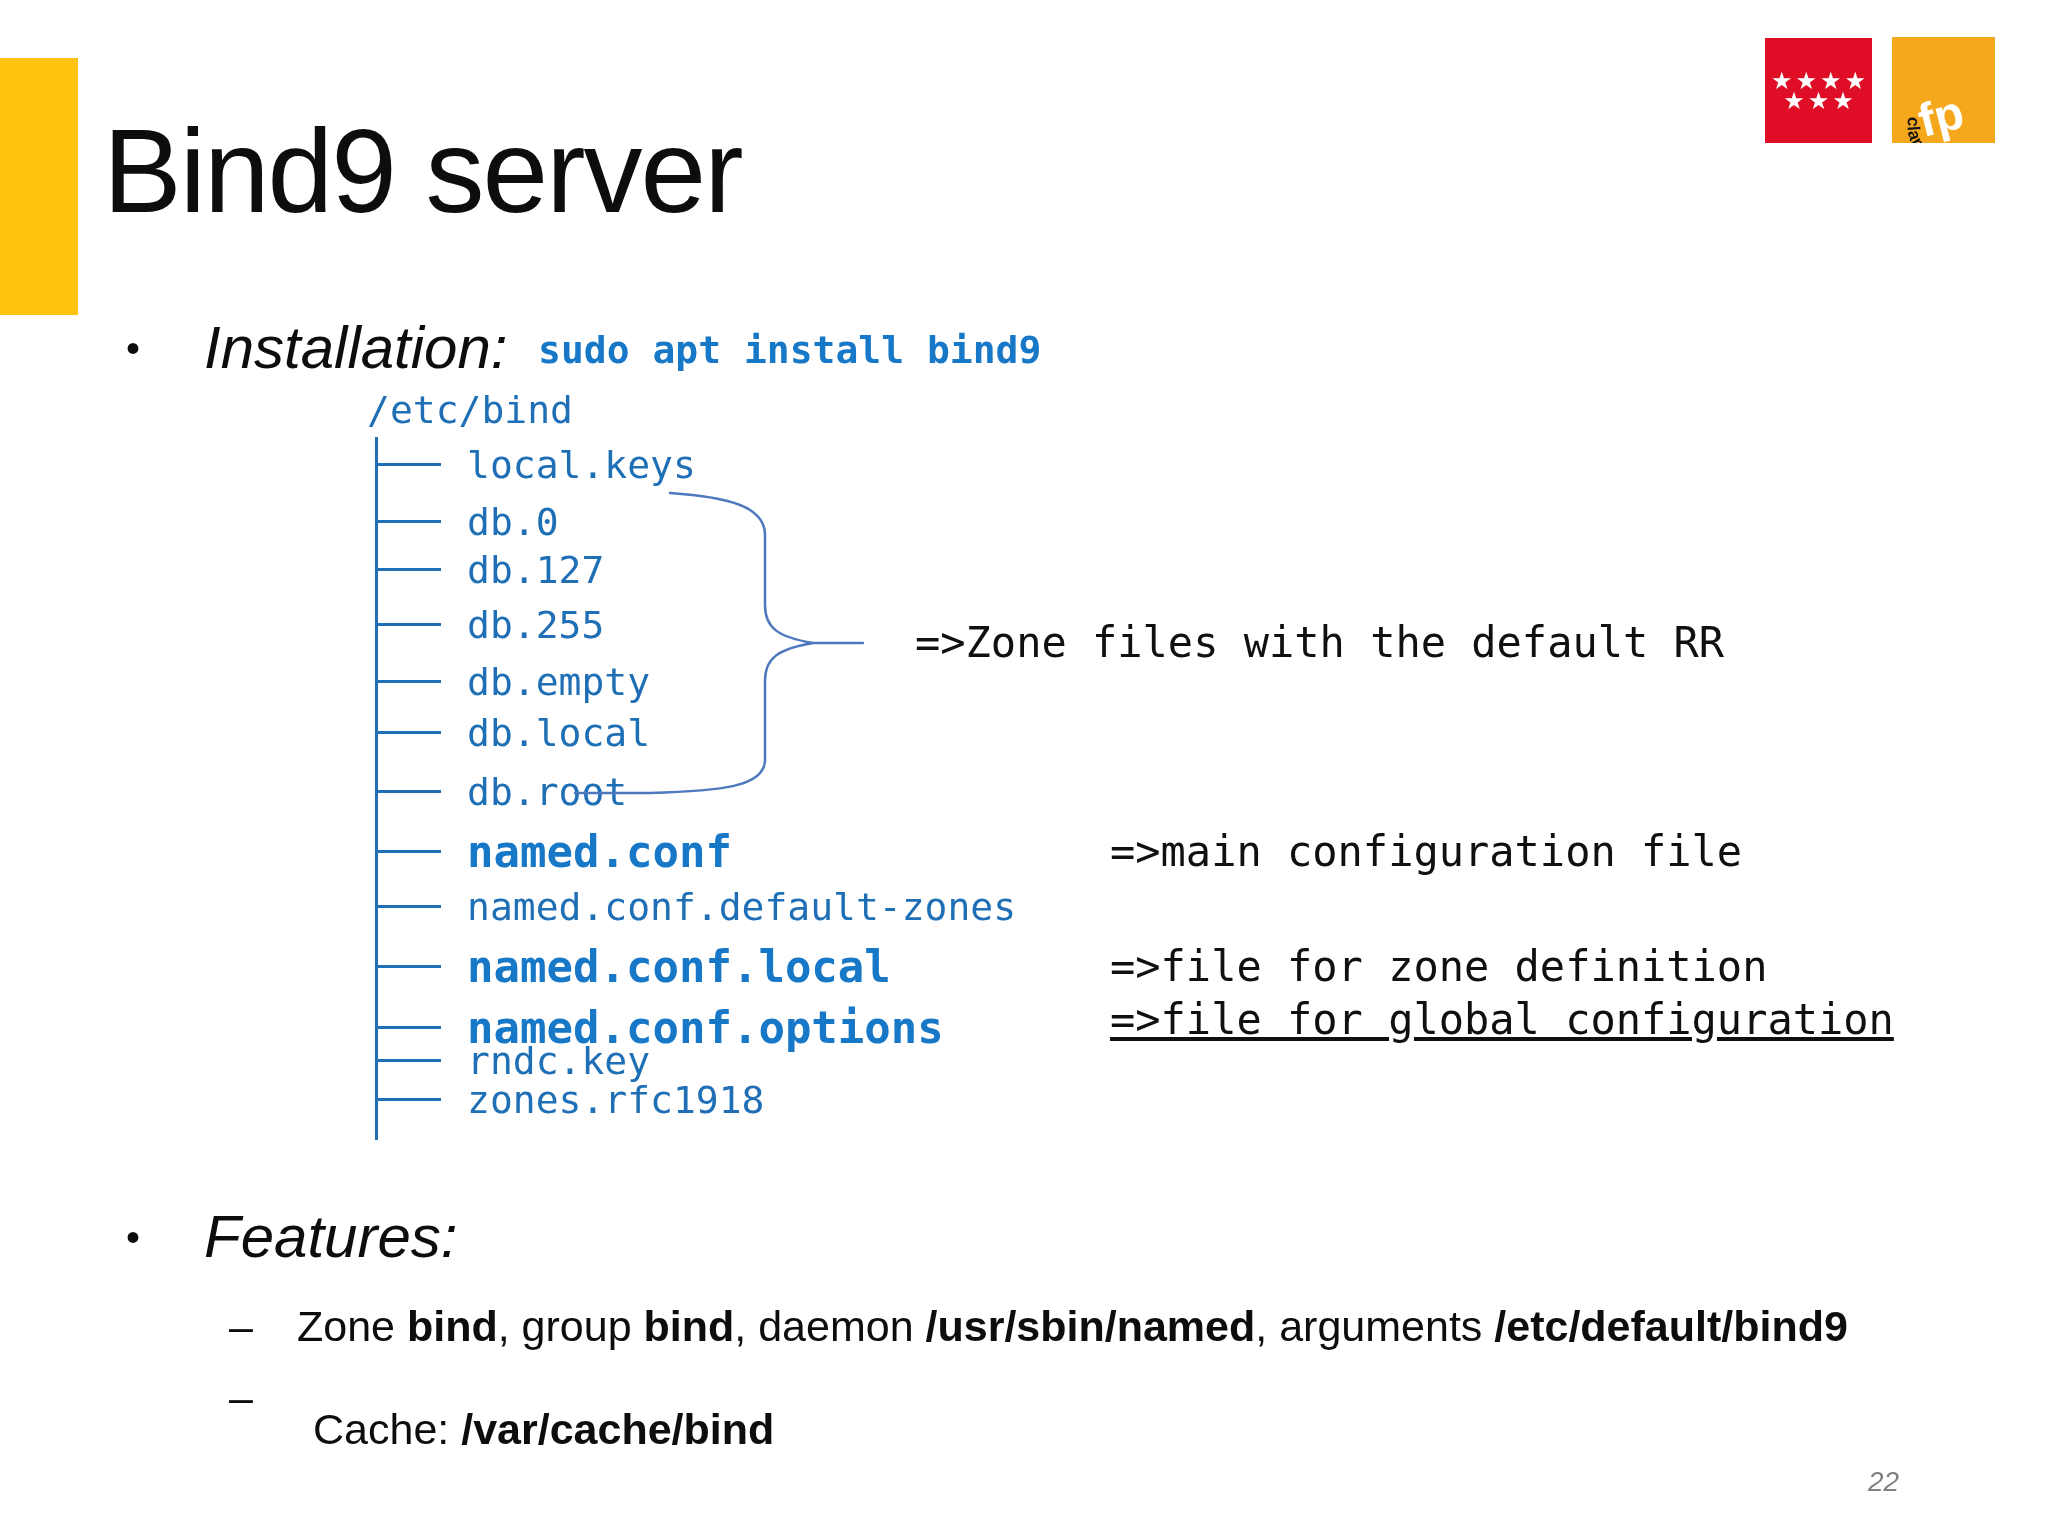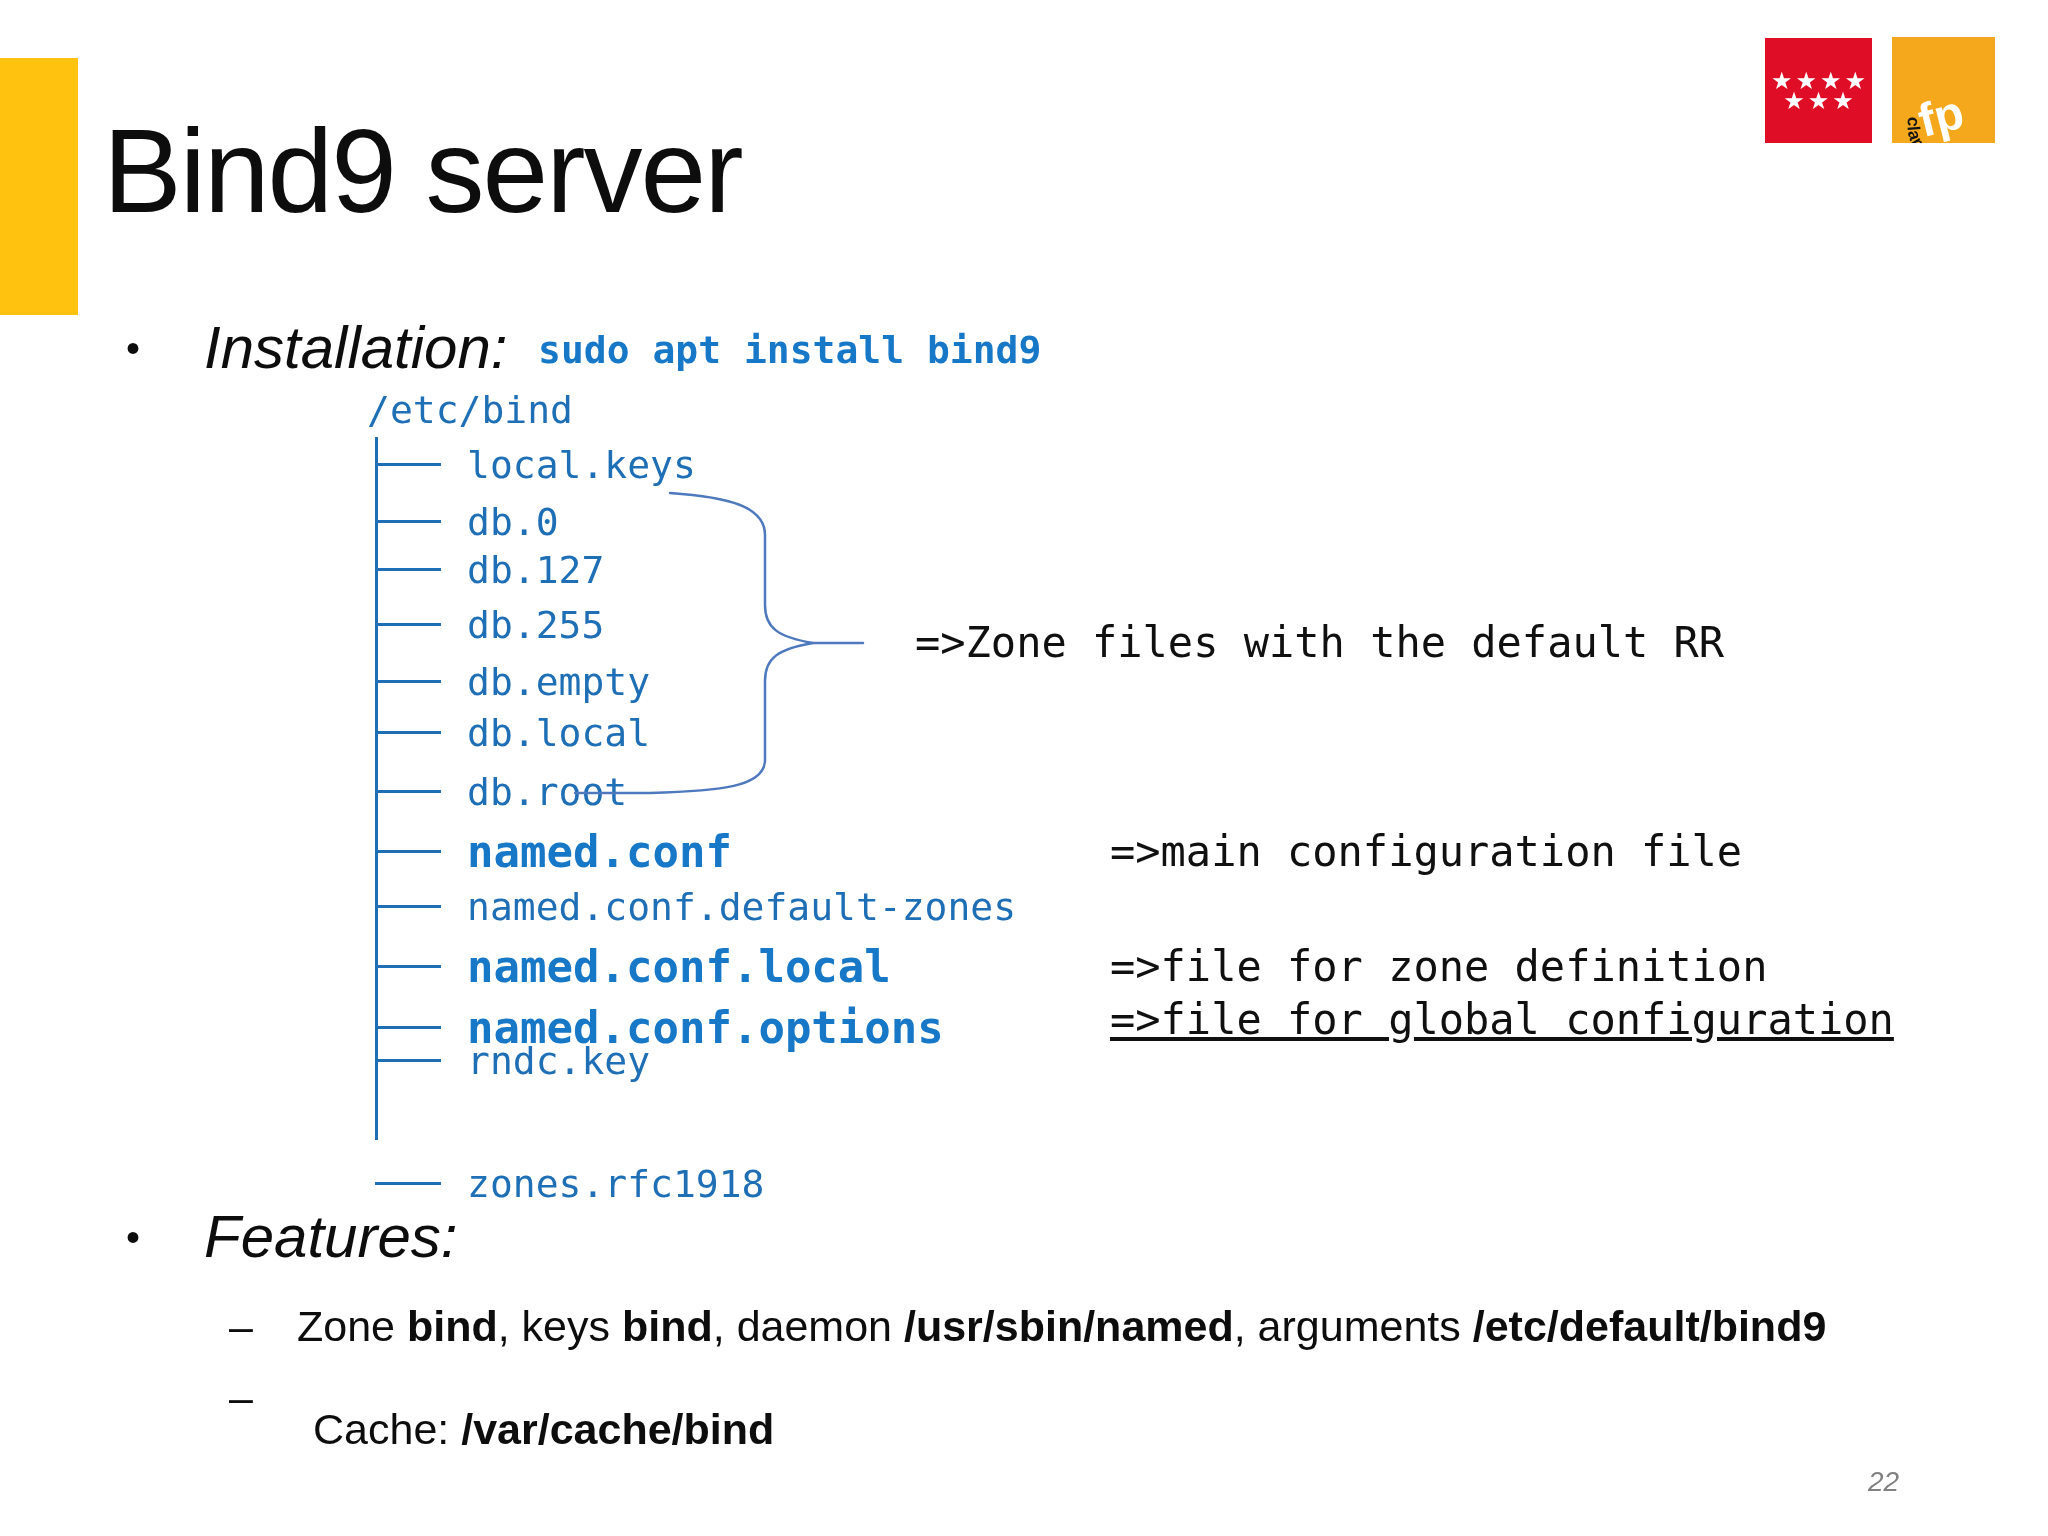--- a/index.html
+++ b/index.html
@@ -42,21 +42,21 @@
 
   
   .tree-root{left:367px;top:384px;font-size:38px;line-height:52px;color:var(--tree-blue);white-space:nowrap;}
   .tree-trunk{left:375px;top:437px;width:0;height:703px;border-left:3px solid var(--tree-blue);}
   .trow{position:absolute;left:375px;padding-left:92px;height:54px;line-height:54px;
     font-family:"DejaVu Sans Mono", monospace;font-size:38px;color:var(--tree-blue);white-space:nowrap;}
   .trow::before{content:"";position:absolute;left:0;top:25px;width:66px;border-top:3px solid var(--tree-blue);}
   .trow.bold{font-weight:bold;font-size:44px;color:var(--tree-blue-bold);}
   .r0{top:438px;} .r1{top:495px;} .r2{top:543px;} .r3{top:598px;} .r4{top:655px;}
   .r5{top:706px;} .r6{top:765px;} .r7{top:825px;} .r8{top:880px;} .r9{top:940px;}
-  .r10{top:1001px;} .r11{top:1034px;} .r12{top:1157px;}
+  .r10{top:1001px;} .r11{top:1034px;} .r12{top:1073px;}
 
   
   .annot{position:absolute;font-family:"DejaVu Sans Mono", monospace;font-size:42px;line-height:52px;color:#101010;white-space:nowrap;}
   .annot-zone{left:915px;top:617px;}
   .annot-main{left:1110px;top:826px;}
   .annot-zonedef{left:1110px;top:941px;}
   .annot-global{left:1110px;top:994px;text-decoration:underline;}
 
   .brace-svg{left:555px;top:465px;}
 
@@ -121,21 +121,21 @@
 <div class="annot annot-zone">=&gt;Zone files with the default RR</div>
 <div class="annot annot-main">=&gt;main configuration file</div>
 <div class="annot annot-zonedef">=&gt;file for zone definition</div>
 <div class="annot annot-global">=&gt;file for global configuration</div>
 
 <div class="abs bullet-dot" style="left:126px;top:1207px;">•</div>
 <div class="abs lvl1-label" style="left:204px;top:1207px;">Features:</div>
 
 <div class="dash" style="left:229px;top:1299px;">–</div>
 <div class="feat-item" style="left:297px;top:1299px;">
-  <span>Zone </span><span class="bold">bind</span><span>, keys </span><span class="bold">bind</span><span>, daemon </span><span class="bold">/usr/sbin/named</span><span>, arguments </span><span class="bold">/etc/default/bind9</span>
+  <span>Zone </span><span class="bold">bind</span><span>, group </span><span class="bold">bind</span><span>, daemon </span><span class="bold">/usr/sbin/named</span><span>, arguments </span><span class="bold">/etc/default/bind9</span>
 </div>
 
 <div class="dash" style="left:229px;top:1370px;">–</div>
 <div class="feat-item" style="left:313px;top:1370px;margin-top:32px;">
   <span>Cache: </span><span class="bold">/var/cache/bind</span>
 </div>
 
 <div class="abs page-number">22</div>
 
 </body></html>

